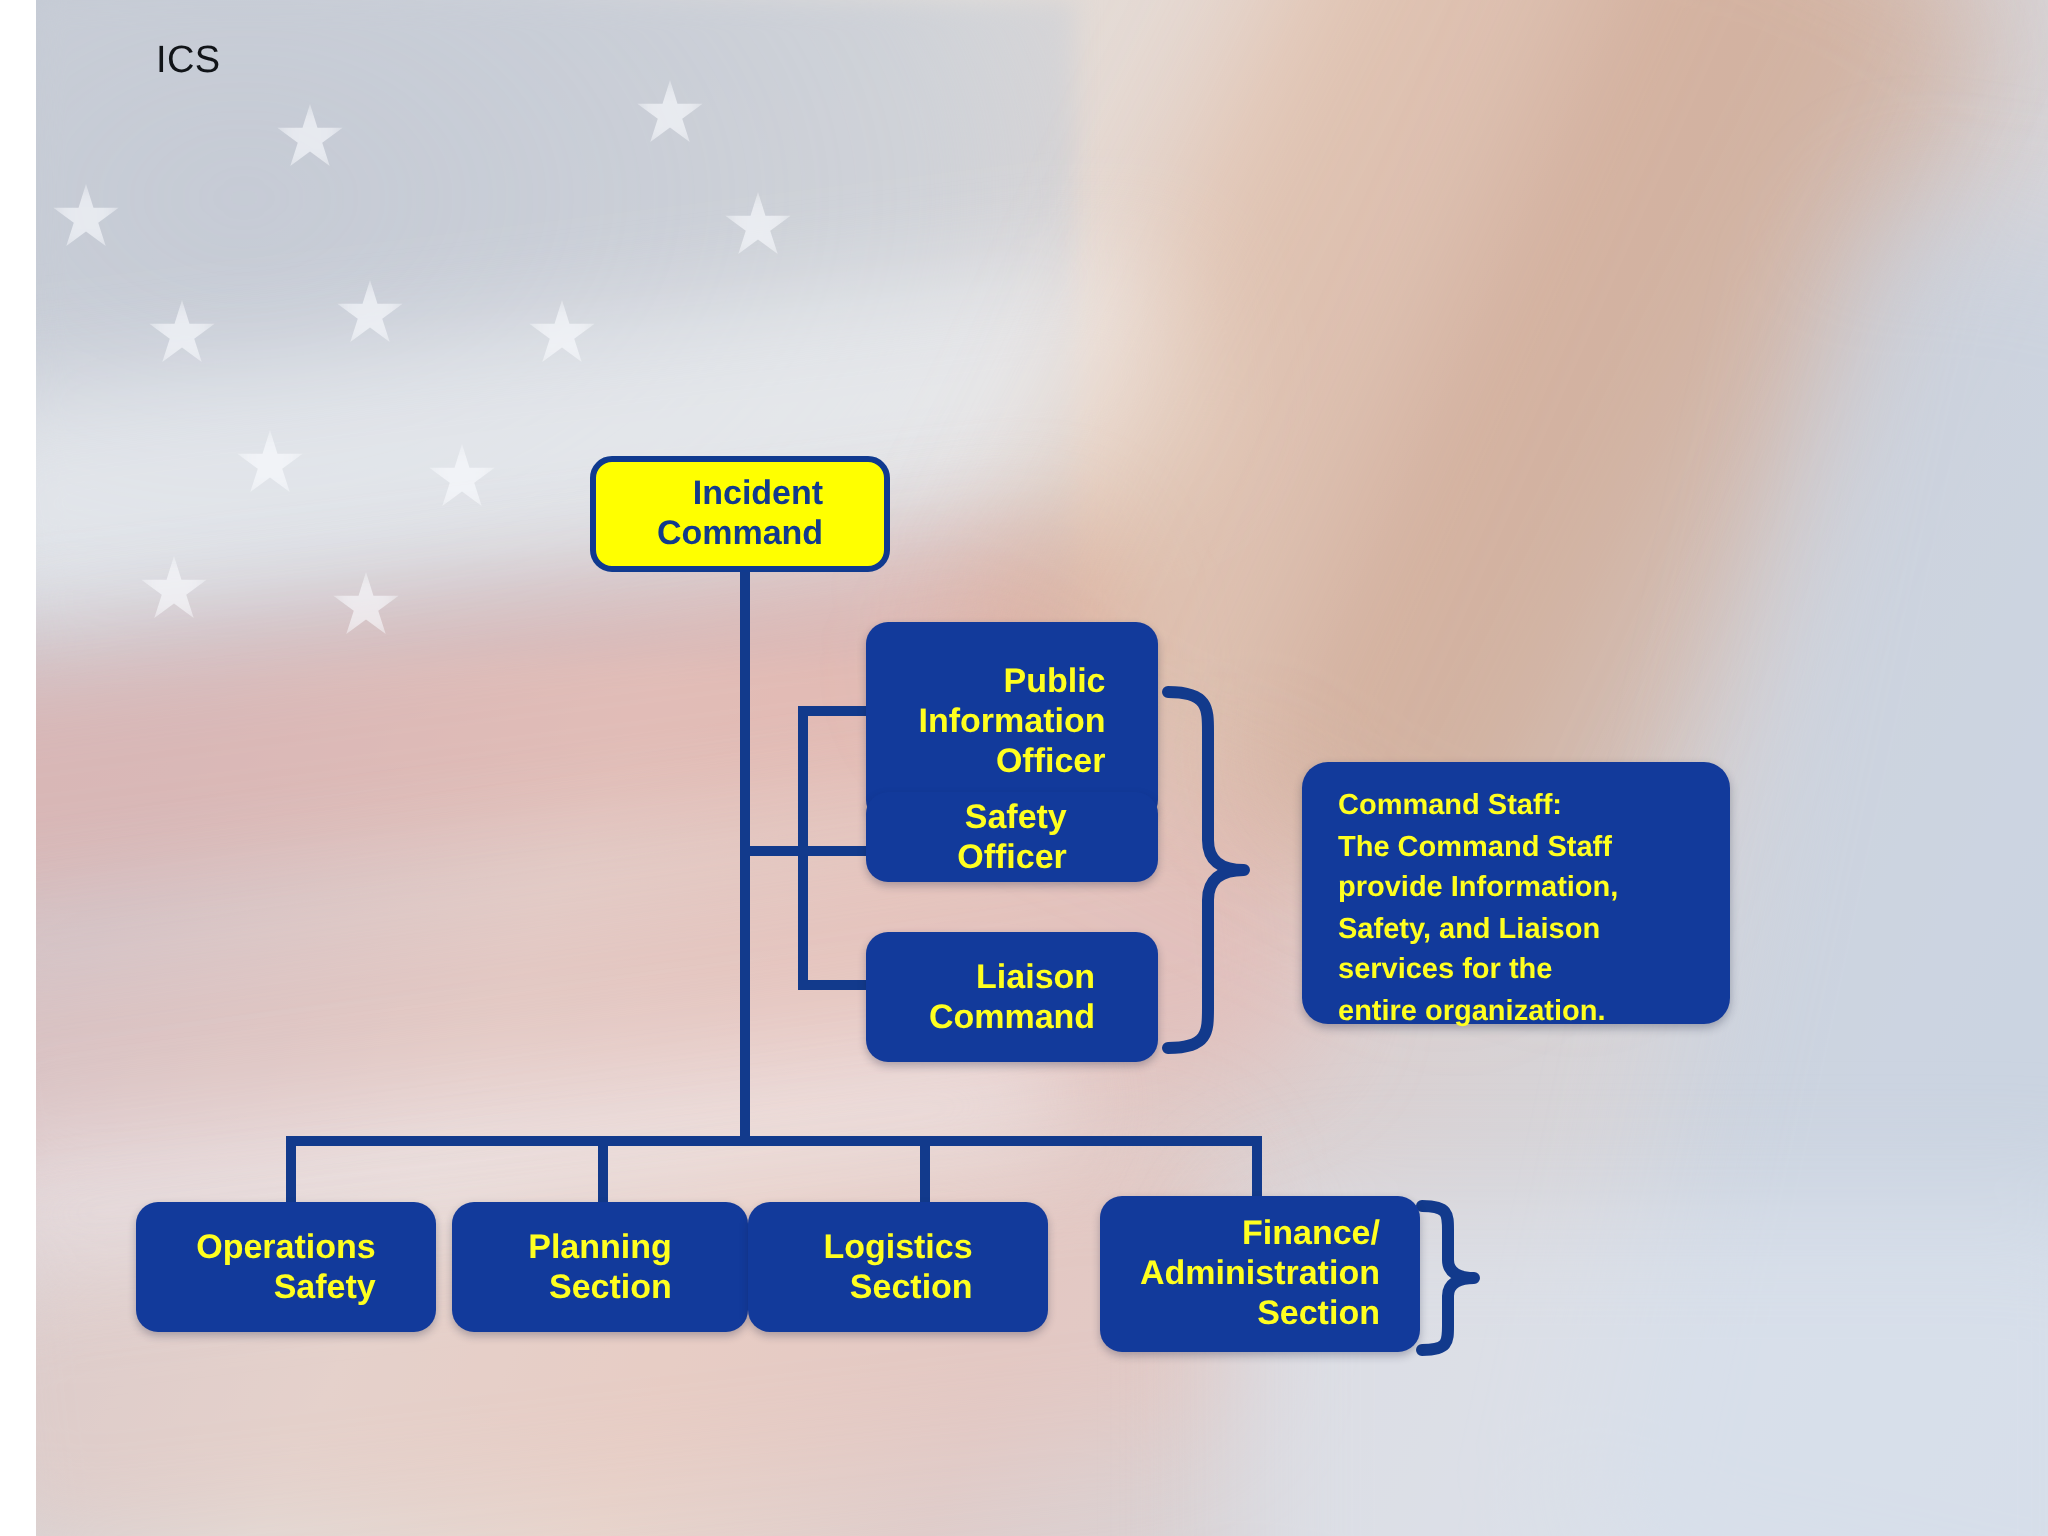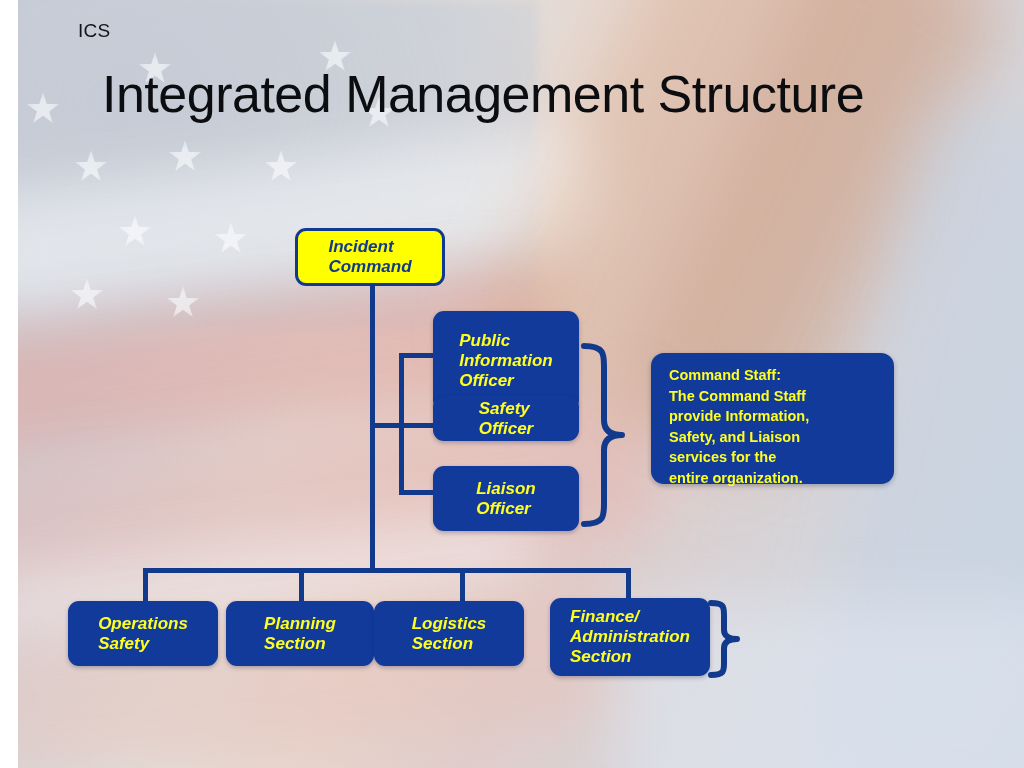--- a/index.html
+++ b/index.html
@@ -127,26 +127,25 @@
     white-space: nowrap;
   }
 
   
   .node {
     position: absolute;
     box-sizing: border-box;
     display: flex;
     align-items: center;
     justify-content: center;
-    text-align: left;
+    text-align: right;
     border-radius: 11px;
     font-weight: bold;
     line-height: 1.16;
     z-index: 4;
-    font-style: italic;
   }
   .node-root {
     background: #ffff00;
     border: 3px solid #103a8f;
     color: #123a8c;
     font-size: 17px;
   }
   .node-blue {
     background: #123a9b;
     color: #ffff1f;
@@ -204,21 +203,20 @@
   <div class="star" style="left:196px; top:222px;"></div>
   <div class="star" style="left:292px; top:230px;"></div>
   <div class="star" style="left:52px;  top:278px;"></div>
   <div class="star" style="left:148px; top:286px;"></div>
   <div class="star" style="left:8px;   top:92px;"></div>
   <div class="star" style="left:344px; top:96px;"></div>
   <div class="star" style="left:300px; top:40px;"></div>
   <div class="star" style="left:120px; top:52px;"></div>
 
   <div class="eyebrow">ICS</div>
-  <div class="slide-title">Integrated Management Structure</div>
 
   <div class="conn" style="left:352px; top:286px; width:5px; height:286px;"></div>
 
   <div class="conn" style="left:352px; top:423px; width:34px; height:5px;"></div>
 
   <div class="conn" style="left:381px; top:353px; width:5px; height:142px;"></div>
 
   <div class="conn" style="left:381px; top:353px; width:36px; height:5px;"></div>
   <div class="conn" style="left:381px; top:423px; width:36px; height:5px;"></div>
   <div class="conn" style="left:381px; top:490px; width:36px; height:5px;"></div>
@@ -244,36 +242,36 @@
 Command</div>
 
   <div class="node node-blue" style="left:415px; top:311px; width:146px; height:100px; white-space:pre-line;">Public
 Information
 Officer</div>
 
   <div class="node node-blue" style="left:415px; top:396px; width:146px; height:45px; white-space:pre-line;">Safety
 Officer</div>
 
   <div class="node node-blue" style="left:415px; top:466px; width:146px; height:65px; white-space:pre-line;">Liaison
-Officer</div>
+Command</div>
 
   <div class="node node-blue" style="left:50px; top:601px; width:150px; height:65px; white-space:pre-line;">Operations
 Safety</div>
 
   <div class="node node-blue" style="left:208px; top:601px; width:148px; height:65px; white-space:pre-line;">Planning
 Section</div>
 
   <div class="node node-blue" style="left:356px; top:601px; width:150px; height:65px; white-space:pre-line;">Logistics
 Section</div>
 
   <div class="node node-blue" style="left:532px; top:598px; width:160px; height:78px; white-space:pre-line;">Finance/
 Administration
 Section</div>
 
-  <div class="callout" style="left:633px; top:353px; width:243px; height:131px;">Command Staff:
+  <div class="callout" style="left:633px; top:381px; width:214px; height:131px;">Command Staff:
 The Command Staff
 provide Information,
 Safety, and Liaison
 services for the
 entire organization.</div>
 
 
 </div>
 
 </body></html>

